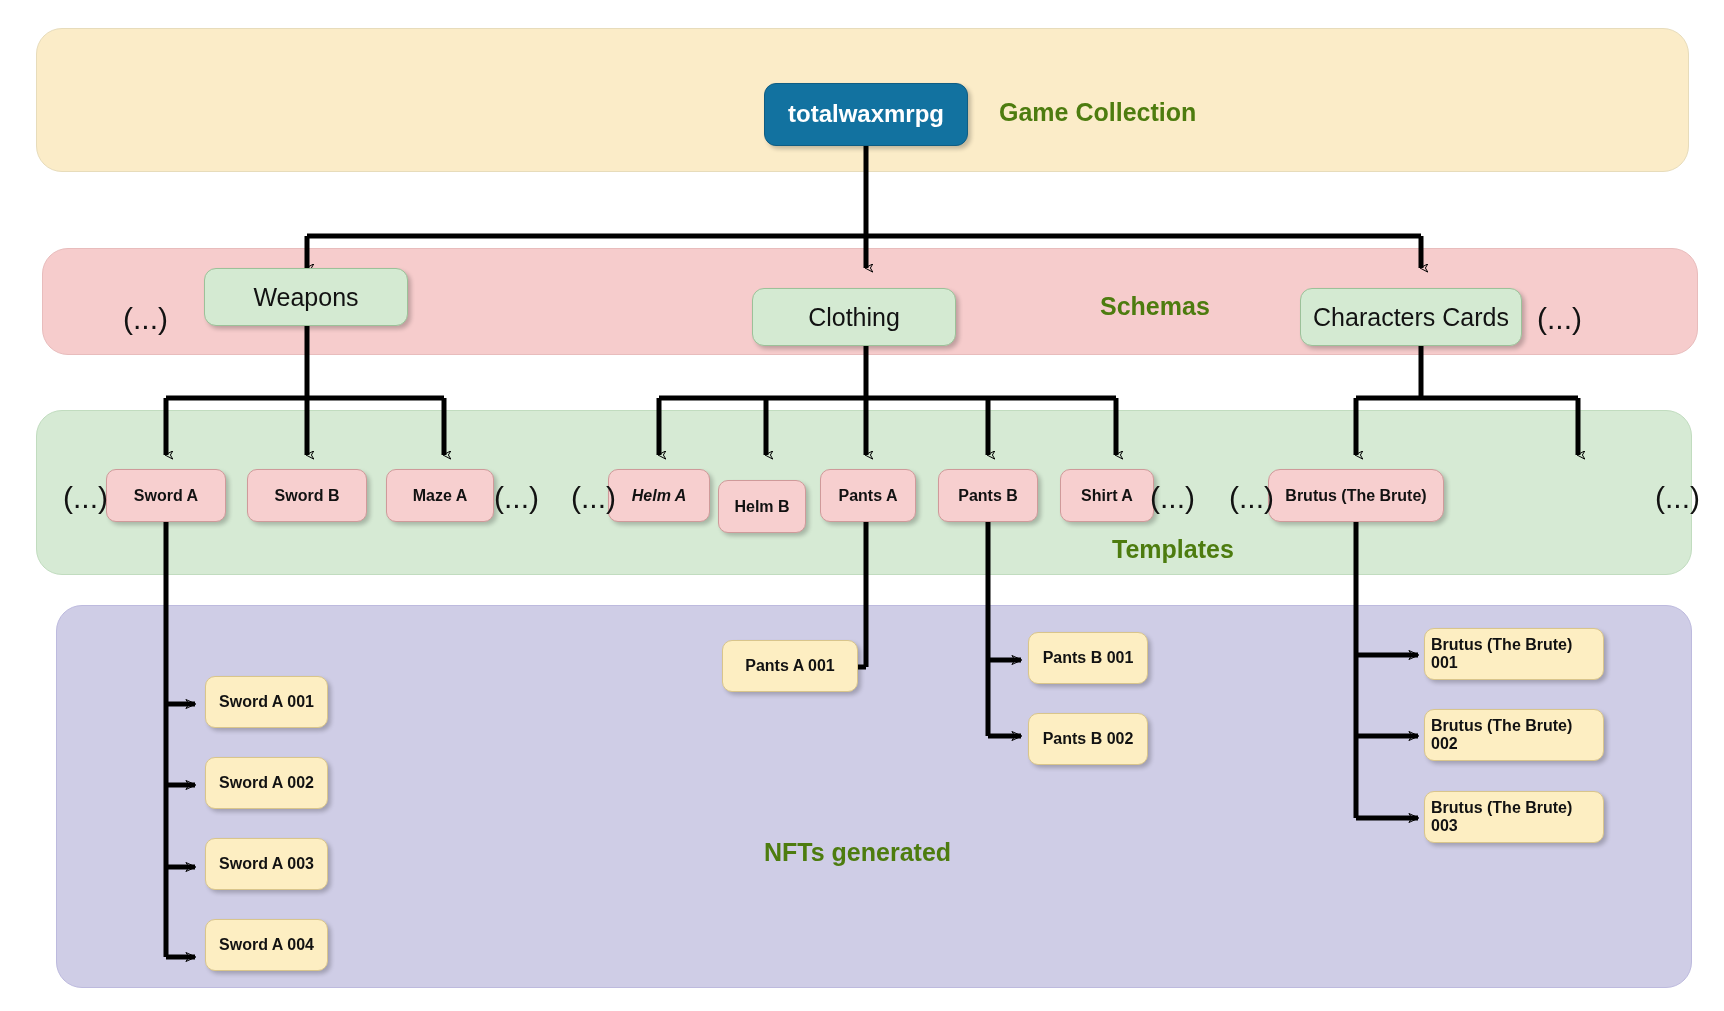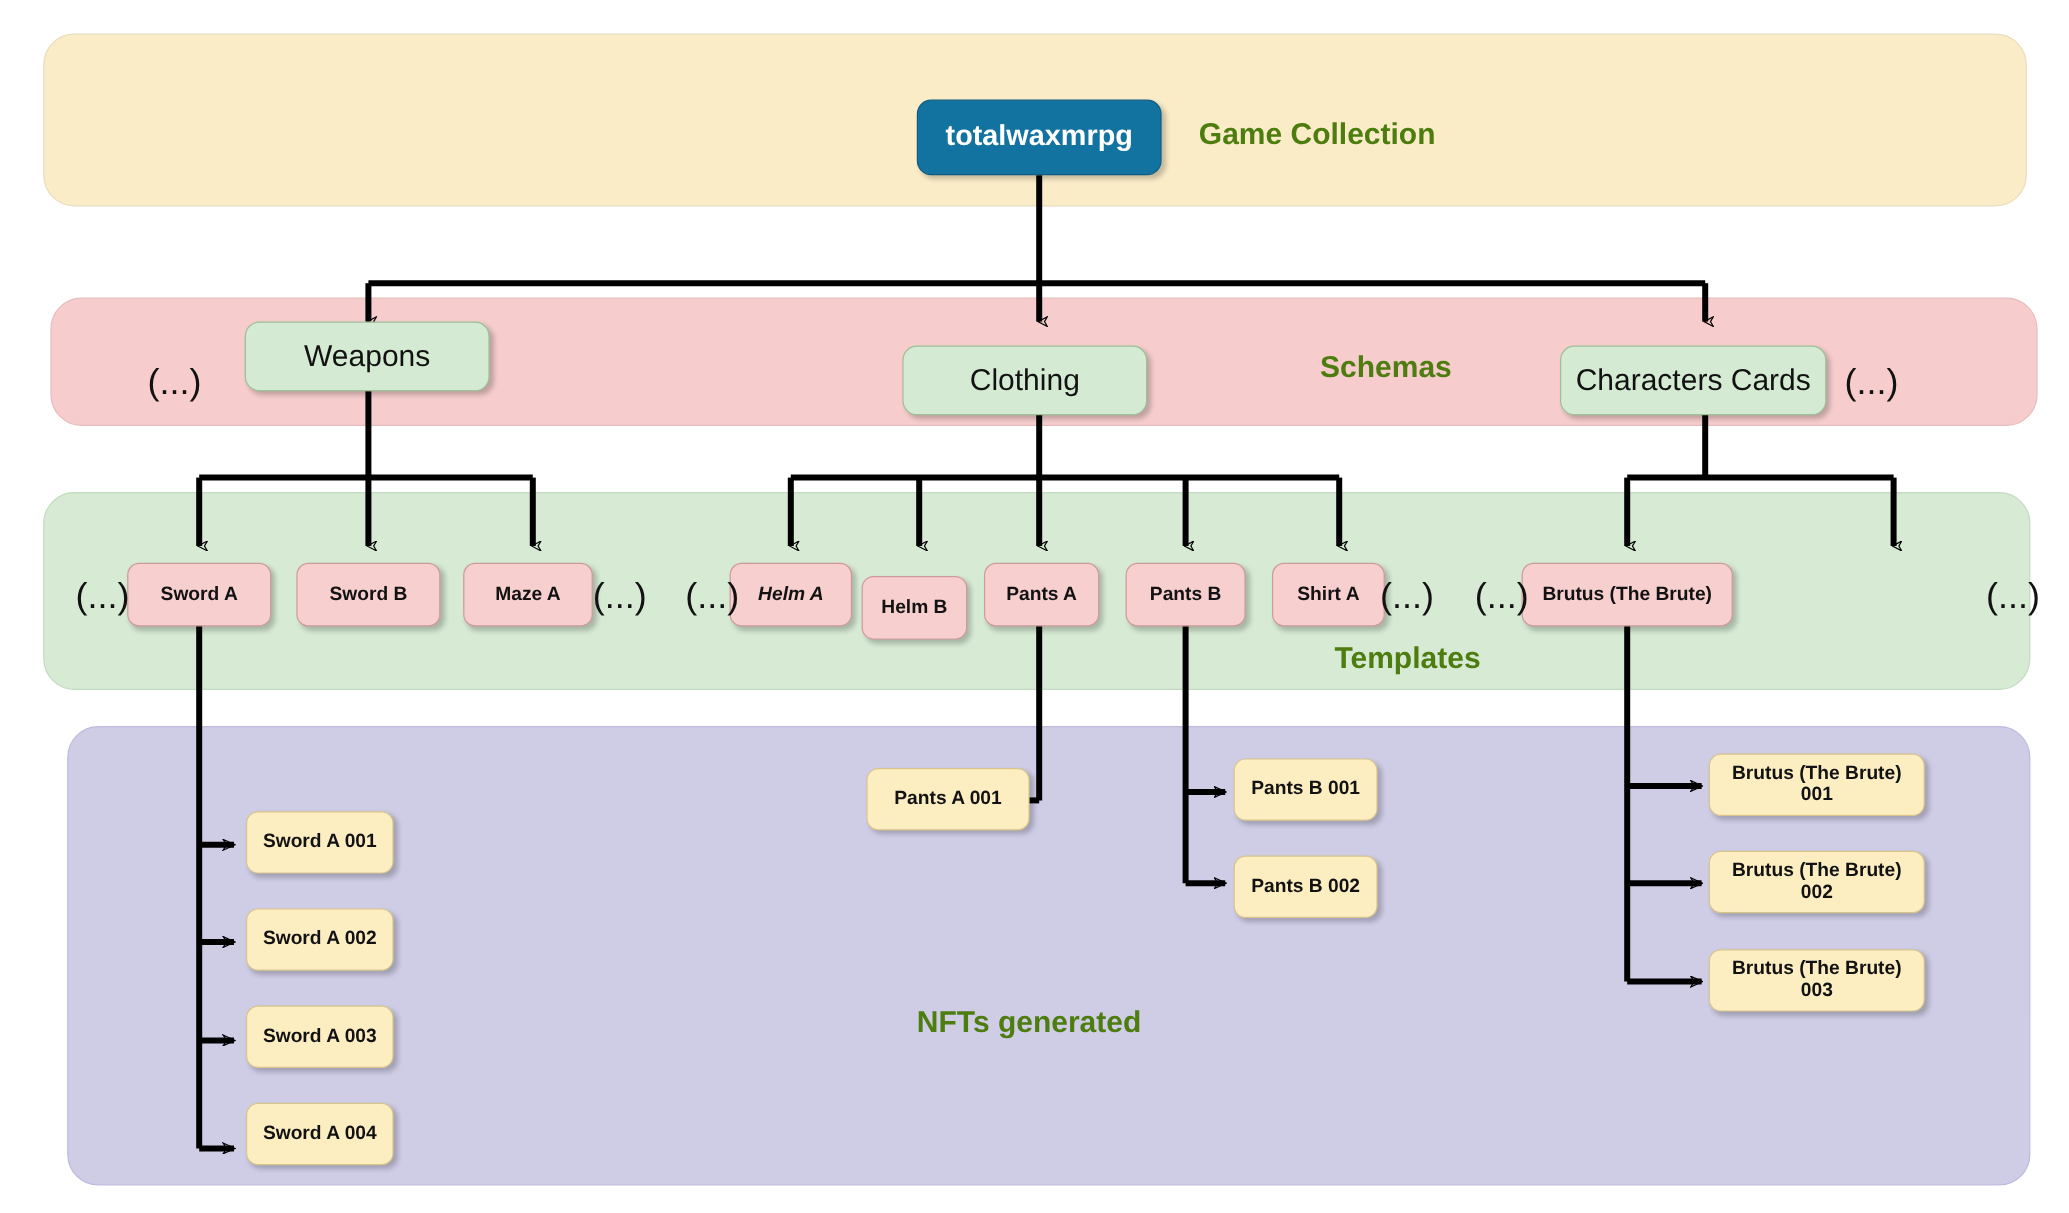--- a/index.html
+++ b/index.html
@@ -56,21 +56,21 @@
   #cap-templates  { left: 1112px; top: 535px; }
   #cap-nfts       { left: 764px; top: 838px; }
 
   
   .node {
     position: absolute;
     box-sizing: border-box;
     display: flex;
     align-items: center;
     justify-content: center;
-    text-align: center;
+    text-align: left;
     border-radius: 10px;
     box-shadow: 3px 3px 4px rgba(0,0,0,0.22);
     color: #121212;
     line-height: 1.12;
     padding: 0 6px;
   }
   .node-root {
     background: #1272a0;
     border: 1px solid #0f5d83;
     color: #ffffff;
@@ -214,21 +214,21 @@
   <div class="node node-template" style="left:106px; top:469px; width:120px; height:53px;">Sword A</div>
   <div class="node node-template" style="left:247px; top:469px; width:120px; height:53px;">Sword B</div>
   <div class="node node-template" style="left:386px; top:469px; width:108px; height:53px;">Maze A</div>
 
   <div class="node node-template" style="left:608px; top:469px; width:102px; height:53px;font-style:italic;">Helm A</div>
   <div class="node node-template" style="left:718px; top:480px; width:88px; height:53px;">Helm B</div>
   <div class="node node-template" style="left:820px; top:469px; width:96px; height:53px;">Pants A</div>
   <div class="node node-template" style="left:938px; top:469px; width:100px; height:53px;">Pants B</div>
   <div class="node node-template" style="left:1060px; top:469px; width:94px; height:53px;">Shirt A</div>
 
-  <div class="node node-template" style="left:1268px; top:469px; width:176px; height:53px;">Brutus (The Brute)</div>
+  <div class="node node-template" style="left:1268px; top:469px; width:176px; height:53px;border-radius:12px;">Brutus (The Brute)</div>
 
   <div class="ellipsis" style="left:63px; top:481px;">(...)</div>
   <div class="ellipsis" style="left:494px; top:481px;">(...)</div>
   <div class="ellipsis" style="left:571px; top:481px;">(...)</div>
   <div class="ellipsis" style="left:1150px; top:481px;">(...)</div>
   <div class="ellipsis" style="left:1229px; top:481px;">(...)</div>
   <div class="ellipsis" style="left:1655px; top:481px;">(...)</div>
 
   <div class="node node-nft" style="left:205px; top:676px; width:123px; height:52px;">Sword A 001</div>
   <div class="node node-nft" style="left:205px; top:757px; width:123px; height:52px;">Sword A 002</div>

